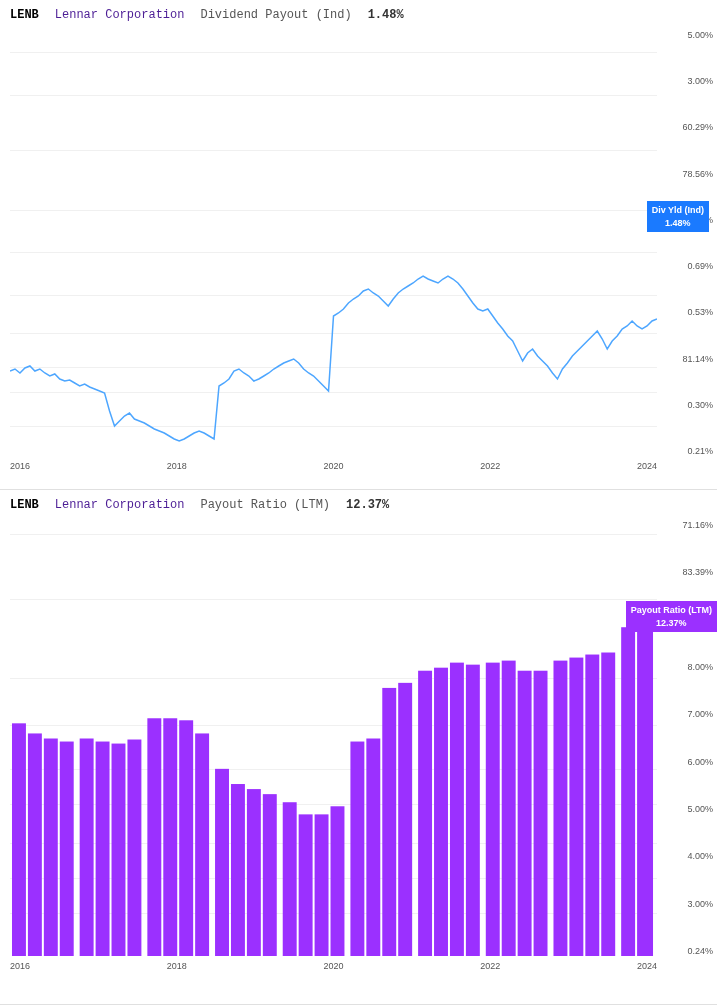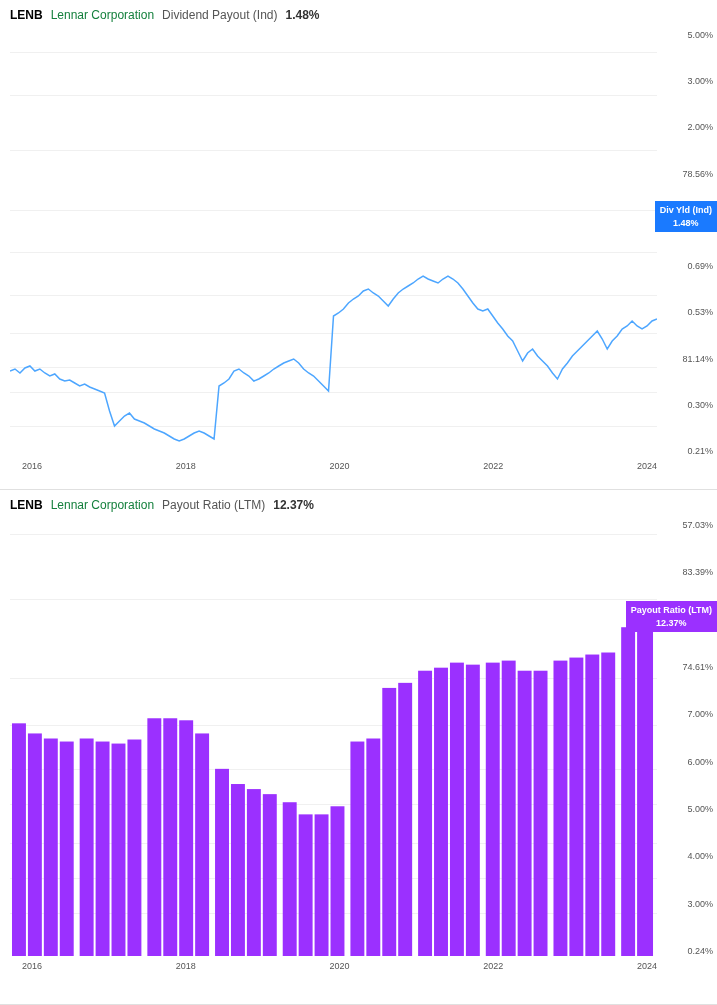--- a/index.html
+++ b/index.html
@@ -23,32 +23,33 @@
     }
     .chart-panel-top {
       height: 490px;
     }
     .chart-panel-bottom {
       height: 515px;
     }
     .chart-header {
       display: flex;
       align-items: center;
-      gap: 8px;
+      gap: 16px;
       padding: 8px 10px 4px 10px;
       font-size: 12px;
       color: #333;
       font-weight: 500;
+      font-family: Liberation Mono, monospace;
     }
     .chart-header .ticker {
       font-weight: bold;
       color: #000;
     }
     .chart-header .company {
-      color: #15803d;
+      color: #4c1d95;
     }
     .chart-header .metric {
       color: #555;
     }
     .chart-header .value {
       color: #333;
       font-weight: bold;
     }
     .chart-body {
       position: relative;
@@ -75,21 +76,21 @@
     .y-label {
       font-size: 9px;
       color: #555;
       text-align: right;
       line-height: 1;
     }
     
     .x-axis {
       position: absolute;
       bottom: 0;
-      left: 22px;
+      left: 10px;
       right: 60px;
       height: 20px;
       display: flex;
       justify-content: space-between;
       align-items: center;
     }
     .x-label {
       font-size: 9px;
       color: #555;
     }
@@ -193,31 +194,31 @@
             525,318 530,325 535,330 540,335 545,342 550,348 555,338 560,332
             565,325 570,320 575,315 580,310 585,305 590,300 595,308 600,318
             605,310 610,305 615,298 620,295 625,290 630,295 635,298 640,295
             645,290 650,288
           "></polyline>
       </svg>
 
       <div class="y-axis">
         <span class="y-label">5.00%</span>
         <span class="y-label">3.00%</span>
-        <span class="y-label">2.00%</span>
+        <span class="y-label">60.29%</span>
         <span class="y-label">78.56%</span>
         <span class="y-label">0.85%</span>
         <span class="y-label">0.69%</span>
         <span class="y-label">0.53%</span>
         <span class="y-label">81.14%</span>
         <span class="y-label">0.30%</span>
         <span class="y-label">0.21%</span>
       </div>
 
-      <div class="tooltip-badge tooltip-blue" style="top: 175px; right: 0;">
+      <div class="tooltip-badge tooltip-blue" style="top: 175px; right: 8px;">
         <span>Div Yld (Ind)</span><br>
         <span>1.48%</span>
       </div>
 
       <div class="x-axis">
         <span class="x-label">2016</span>
         <span class="x-label">2018</span>
         <span class="x-label">2020</span>
         <span class="x-label">2022</span>
         <span class="x-label">2024</span>
@@ -298,24 +299,24 @@
         <rect class="bar" x="546" y="138" width="14" height="292"></rect>
         <rect class="bar" x="562" y="135" width="14" height="295"></rect>
         <rect class="bar" x="578" y="132" width="14" height="298"></rect>
         <rect class="bar" x="594" y="130" width="14" height="300"></rect>
 
         <rect class="bar" x="614" y="105" width="14" height="325"></rect>
         <rect class="bar" x="630" y="85" width="16" height="345"></rect>
       </svg>
 
       <div class="y-axis">
-        <span class="y-label">57.03%</span>
+        <span class="y-label">71.16%</span>
         <span class="y-label">83.39%</span>
         <span class="y-label">11.00%</span>
-        <span class="y-label">74.61%</span>
+        <span class="y-label">8.00%</span>
         <span class="y-label">7.00%</span>
         <span class="y-label">6.00%</span>
         <span class="y-label">5.00%</span>
         <span class="y-label">4.00%</span>
         <span class="y-label">3.00%</span>
         <span class="y-label">0.24%</span>
       </div>
 
       <div class="tooltip-badge tooltip-purple" style="top: 85px; right: 0;">
         <span>Payout Ratio (LTM)</span><br>

